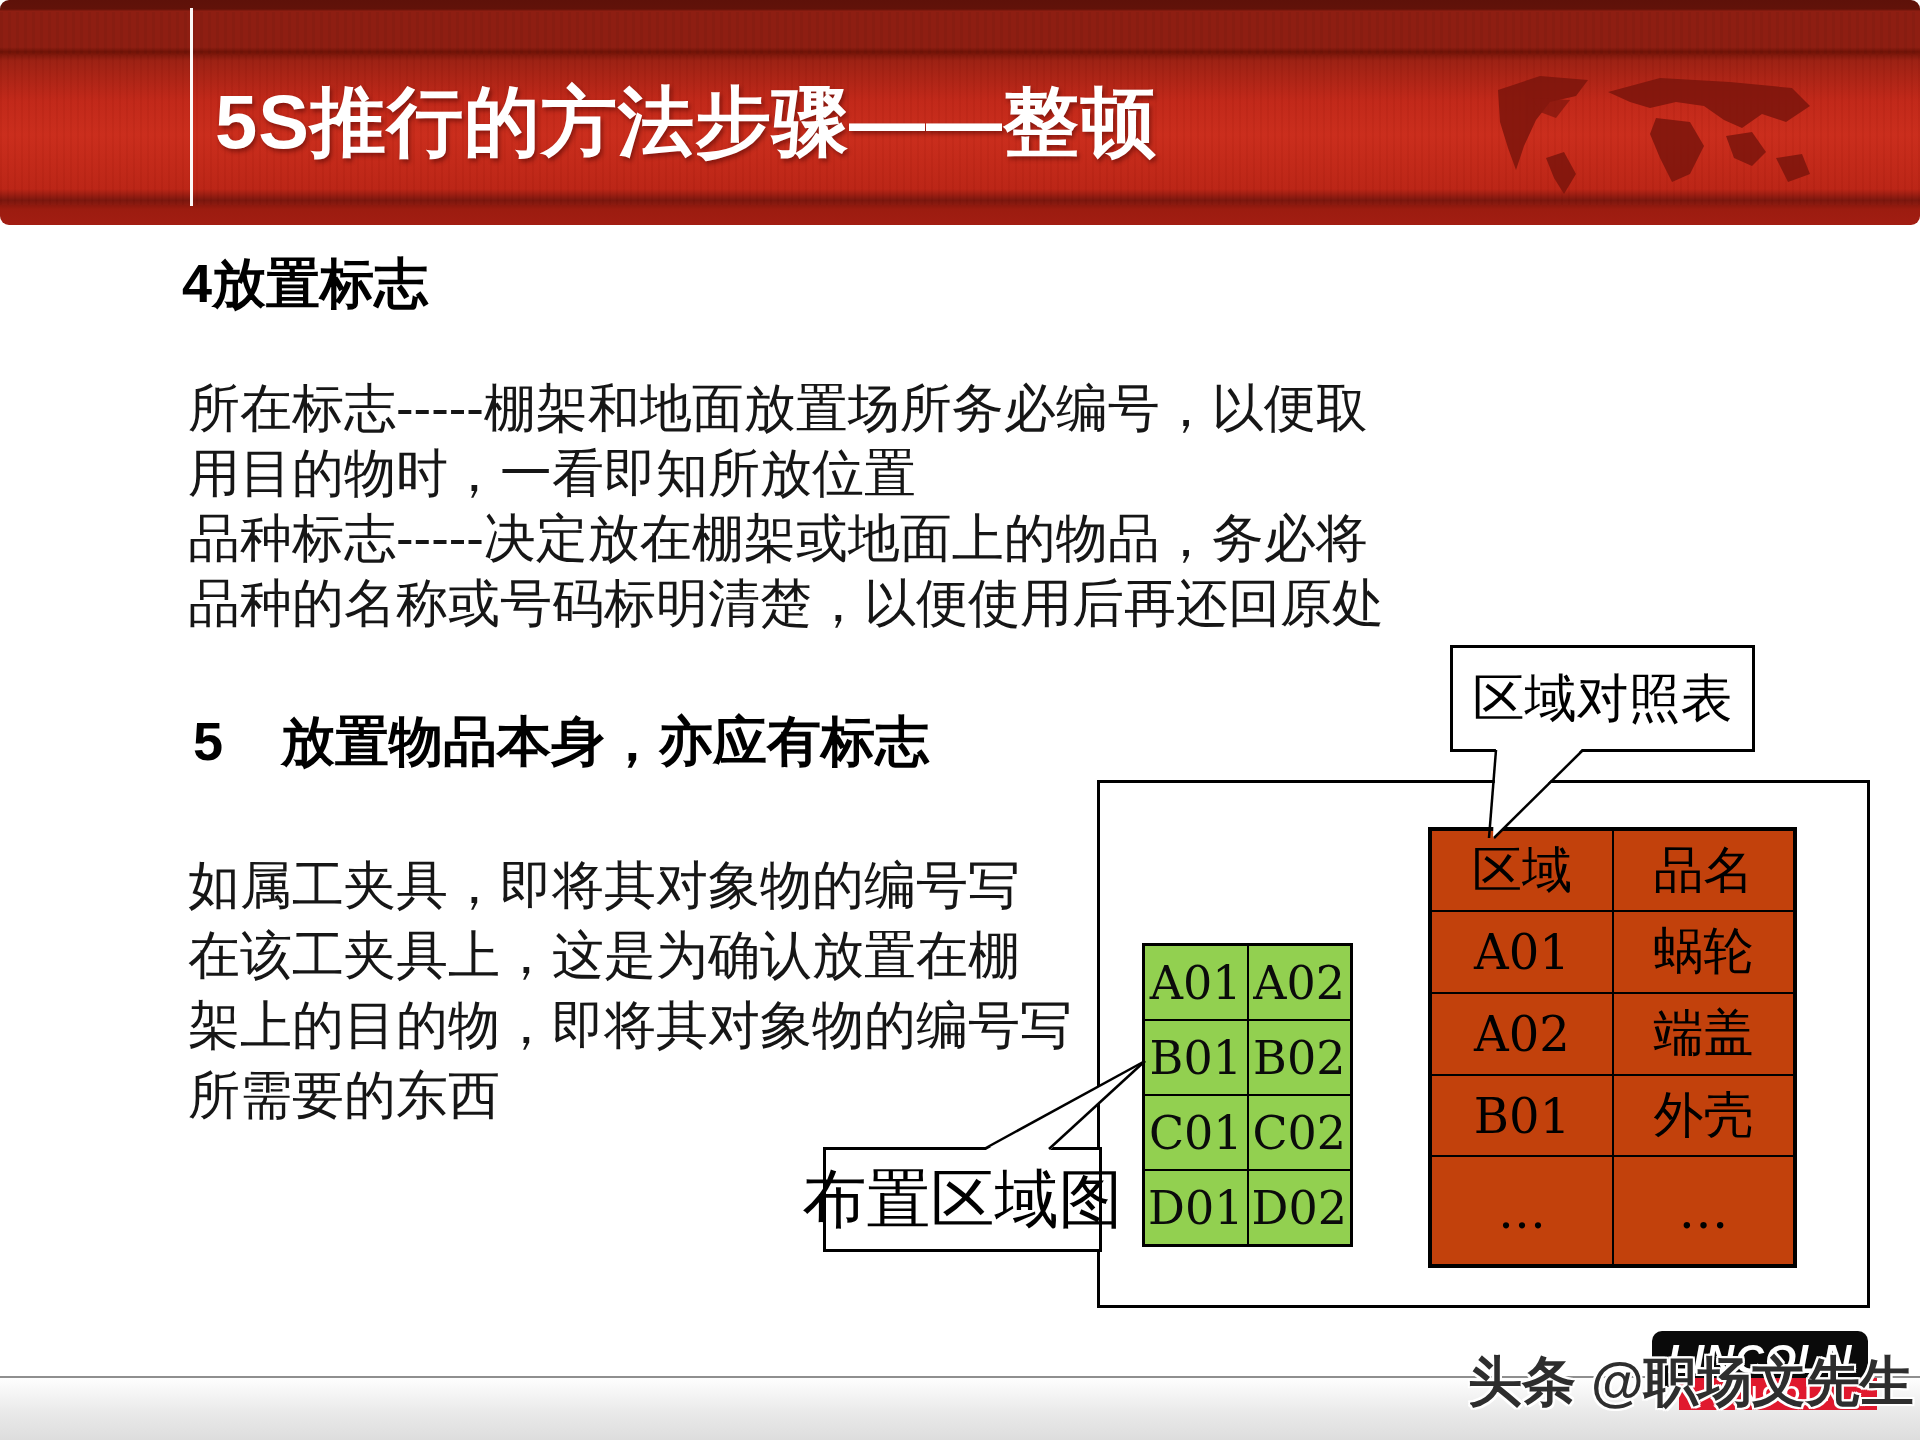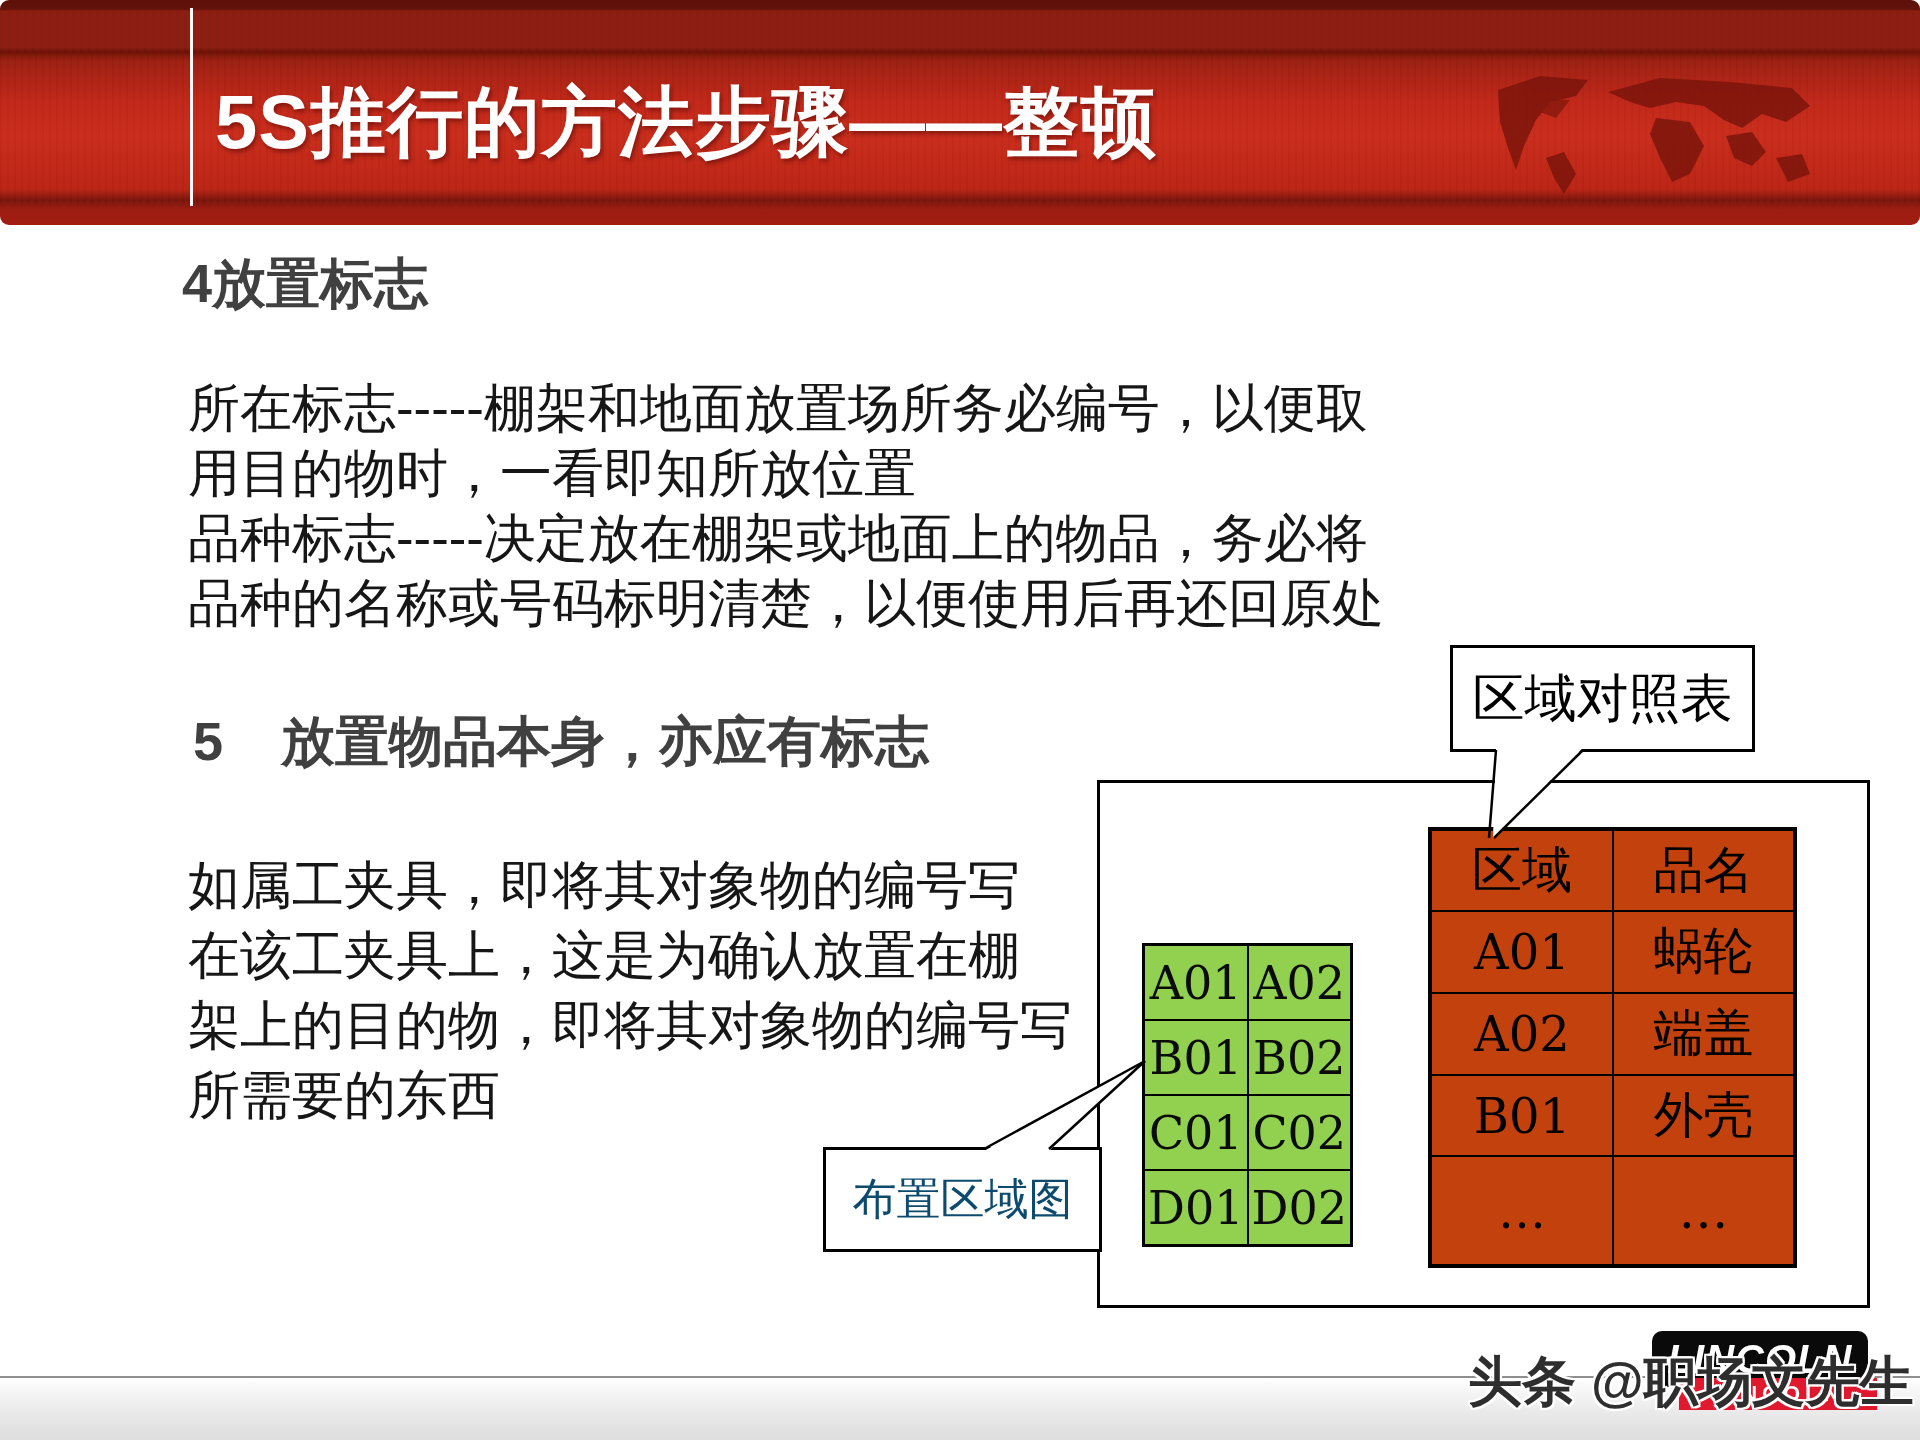--- a/index.html
+++ b/index.html
@@ -35,21 +35,21 @@
   }
   .slide-title{
     position:absolute; left:215px; top:72px; width:1300px;
     font-size:76px; font-weight:bold; color:#ffffff; letter-spacing:1px;
     font-family:"Liberation Sans", sans-serif; white-space:nowrap;
     text-shadow:2px 3px 4px rgba(60,0,0,.45);
   }
   .world-map{ position:absolute; left:1480px; top:62px; }
   
   .h-red{
-    position:absolute; color:#404040; font-weight:bold;
+    position:absolute; color:#000000; font-weight:bold;
     font-family:"Liberation Sans", sans-serif; white-space:nowrap;
   }
   .heading4{ left:182px; top:248px; font-size:54px; }
   .heading5{ left:193px; top:706px; font-size:54px; }
   .heading5 .num{ display:inline-block; width:88px; }
   .para{
     position:absolute; left:188px; color:#161616;
     font-family:"DejaVu Serif","Liberation Serif", serif;
     font-size:52px; line-height:65px; white-space:nowrap;
   }
@@ -64,21 +64,21 @@
     position:absolute; left:1450px; top:645px; width:305px; height:107px;
     border:3px solid #000; background:#fff; box-sizing:border-box;
     display:flex; align-items:center; justify-content:center;
     font-family:"DejaVu Serif","Liberation Serif", serif; font-size:52px; color:#000;
     white-space:nowrap;
   }
   .layout-label{
     position:absolute; left:823px; top:1147px; width:279px; height:105px;
     border:3px solid #000; background:#fff; box-sizing:border-box;
     display:flex; align-items:center; justify-content:center;
-    font-family:"DejaVu Serif","Liberation Serif", serif; font-size:44px; color:#0c4a6e;
+    font-family:"DejaVu Serif","Liberation Serif", serif; font-size:64px; color:#000000;
     white-space:nowrap;
   }
   .green-grid{
     position:absolute; left:1142px; top:943px; width:211px; height:304px;
     display:grid; grid-template-columns:1fr 1fr; grid-template-rows:repeat(4,1fr);
     border:2px solid #000; box-sizing:border-box; background:#92d050;
   }
   .green-grid .cell{
     border:1.5px solid #000; display:flex; align-items:center; justify-content:center;
     font-family:"DejaVu Serif","Liberation Serif", serif; font-size:46px; color:#0b0b0b;

